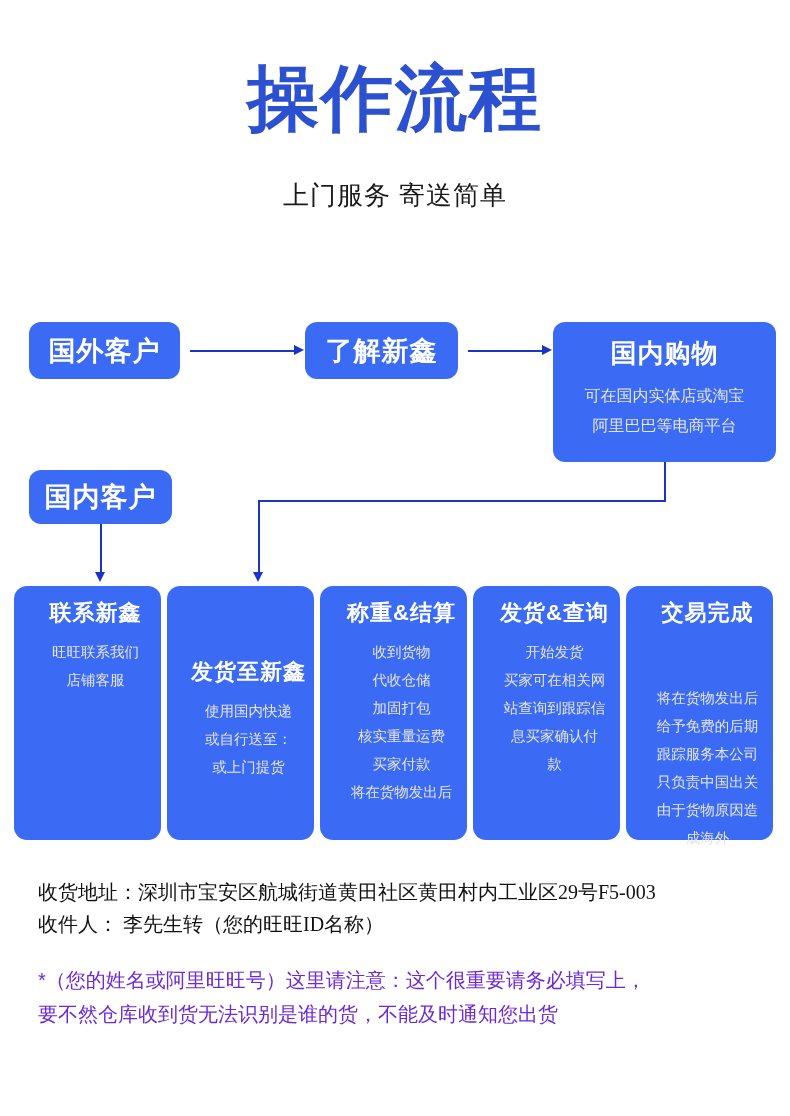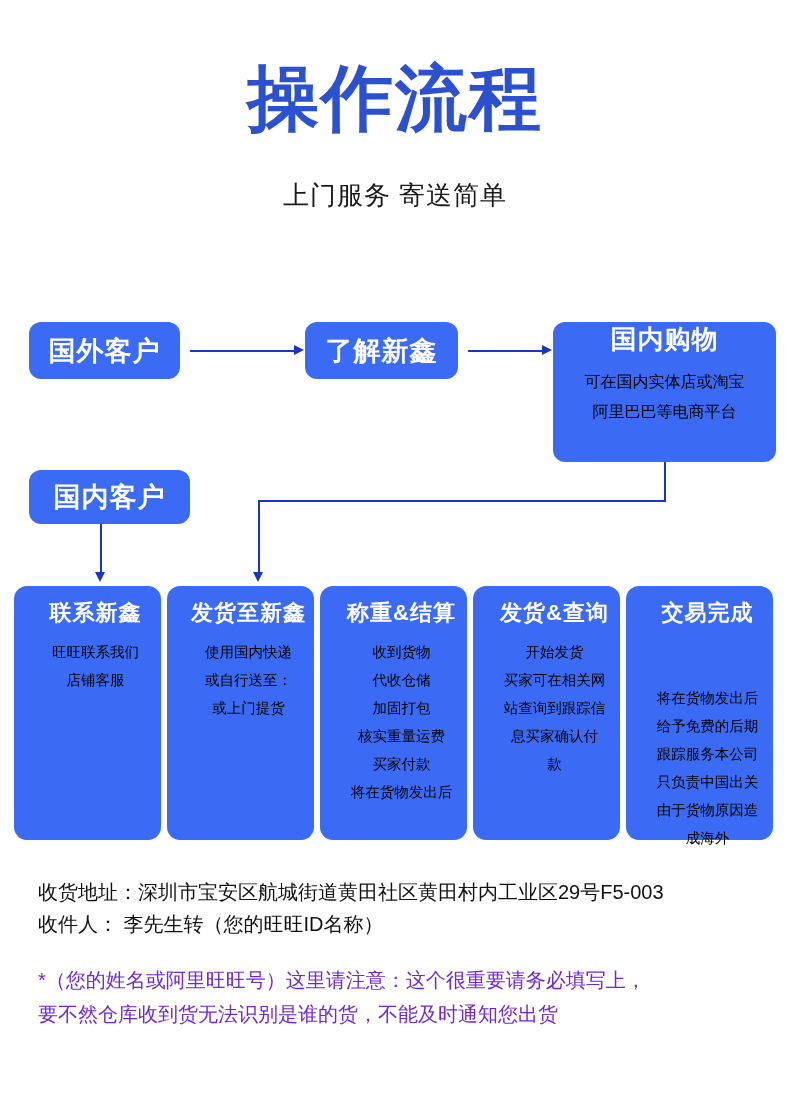--- a/index.html
+++ b/index.html
@@ -54,30 +54,30 @@
     align-items: center;
   }
   .box .bx-title {
     font-weight: bold;
     letter-spacing: 1px;
     white-space: nowrap;
     color: #ffffff;
   }
   .box .bx-body {
     text-align: center;
-    color: #000000;
+    color: #e5e5e5;
   }
   .box .bx-body .ln { display: block; white-space: nowrap; }
 
   
   .pill { justify-content: center; }
   .pill .bx-title { font-size: 27px; }
 
   
-  #box-domestic-shopping { justify-content: flex-start; }
+  #box-domestic-shopping { justify-content: flex-start; padding-top: 14px; }
   #box-domestic-shopping .bx-title { font-size: 26px; margin-bottom: 10px; }
   #box-domestic-shopping .bx-body { font-size: 16px; line-height: 30px; }
 
   
   .card {
     top: 586px;
     height: 254px;
     width: 147px;
     justify-content: flex-start;
     padding: 12px 4px 0 20px;
@@ -110,21 +110,21 @@
     position: absolute;
     left: 38px;
     width: 740px;
   }
   #footer-address {
     top: 876px;
     font-size: 20px;
     line-height: 32px;
     color: #111111;
   }
-  #footer-address .ln { display: block; white-space: nowrap; }
+  #footer-address .ln { display: block; white-space: nowrap; font-family: Liberation Serif, serif; }
   #footer-note {
     top: 963px;
     font-size: 20px;
     line-height: 34px;
     color: #6d28d9;
   }
   #footer-note .ln { display: block; white-space: nowrap; }
 </style>
 </head>
 <body>
@@ -149,41 +149,41 @@
       <span class="ln">阿里巴巴等电商平台</span>
     </span>
   </div>
 
   <div class="conn conn-h" style="left:190px; top:350px; width:105px;"></div>
   <div class="arrow-right" style="left:294px; top:345px;"></div>
 
   <div class="conn conn-h" style="left:468px; top:350px; width:75px;"></div>
   <div class="arrow-right" style="left:542px; top:345px;"></div>
 
-  <div class="box pill" id="box-domestic-customer" style="left:29px; top:470px; width:161px; height:54px;">
+  <div class="box pill" id="box-domestic-customer" style="left:29px; top:470px; width:143px; height:54px;">
     <span class="bx-title">国内客户</span>
   </div>
 
   <div class="conn conn-v" style="left:100px; top:524px; height:52px;"></div>
   <div class="arrow-down" style="left:95px; top:572px;"></div>
 
   <div class="conn conn-v" style="left:664px; top:462px; height:39px;"></div>
   <div class="conn conn-h" style="left:258px; top:500px; width:408px;"></div>
   <div class="conn conn-v" style="left:258px; top:500px; height:76px;"></div>
   <div class="arrow-down" style="left:253px; top:572px;"></div>
 
   <div class="box card" id="card-contact-xinxin" style="left:14px;">
     <span class="bx-title">联系新鑫</span>
     <span class="bx-body">
       <span class="ln">旺旺联系我们</span>
       <span class="ln">店铺客服</span>
     </span>
   </div>
 
-  <div class="box card" id="card-ship-to-xinxin" style="left:167px;">
+  <div class="box card" id="card-ship-to-xinxin" style="left:167px;justify-content:center;">
     <span class="bx-title">发货至新鑫</span>
     <span class="bx-body">
       <span class="ln">使用国内快递</span>
       <span class="ln">或自行送至：</span>
       <span class="ln">或上门提货</span>
     </span>
   </div>
 
   <div class="box card" id="card-weigh-and-settle" style="left:320px;">
     <span class="bx-title">称重&amp;结算</span>

